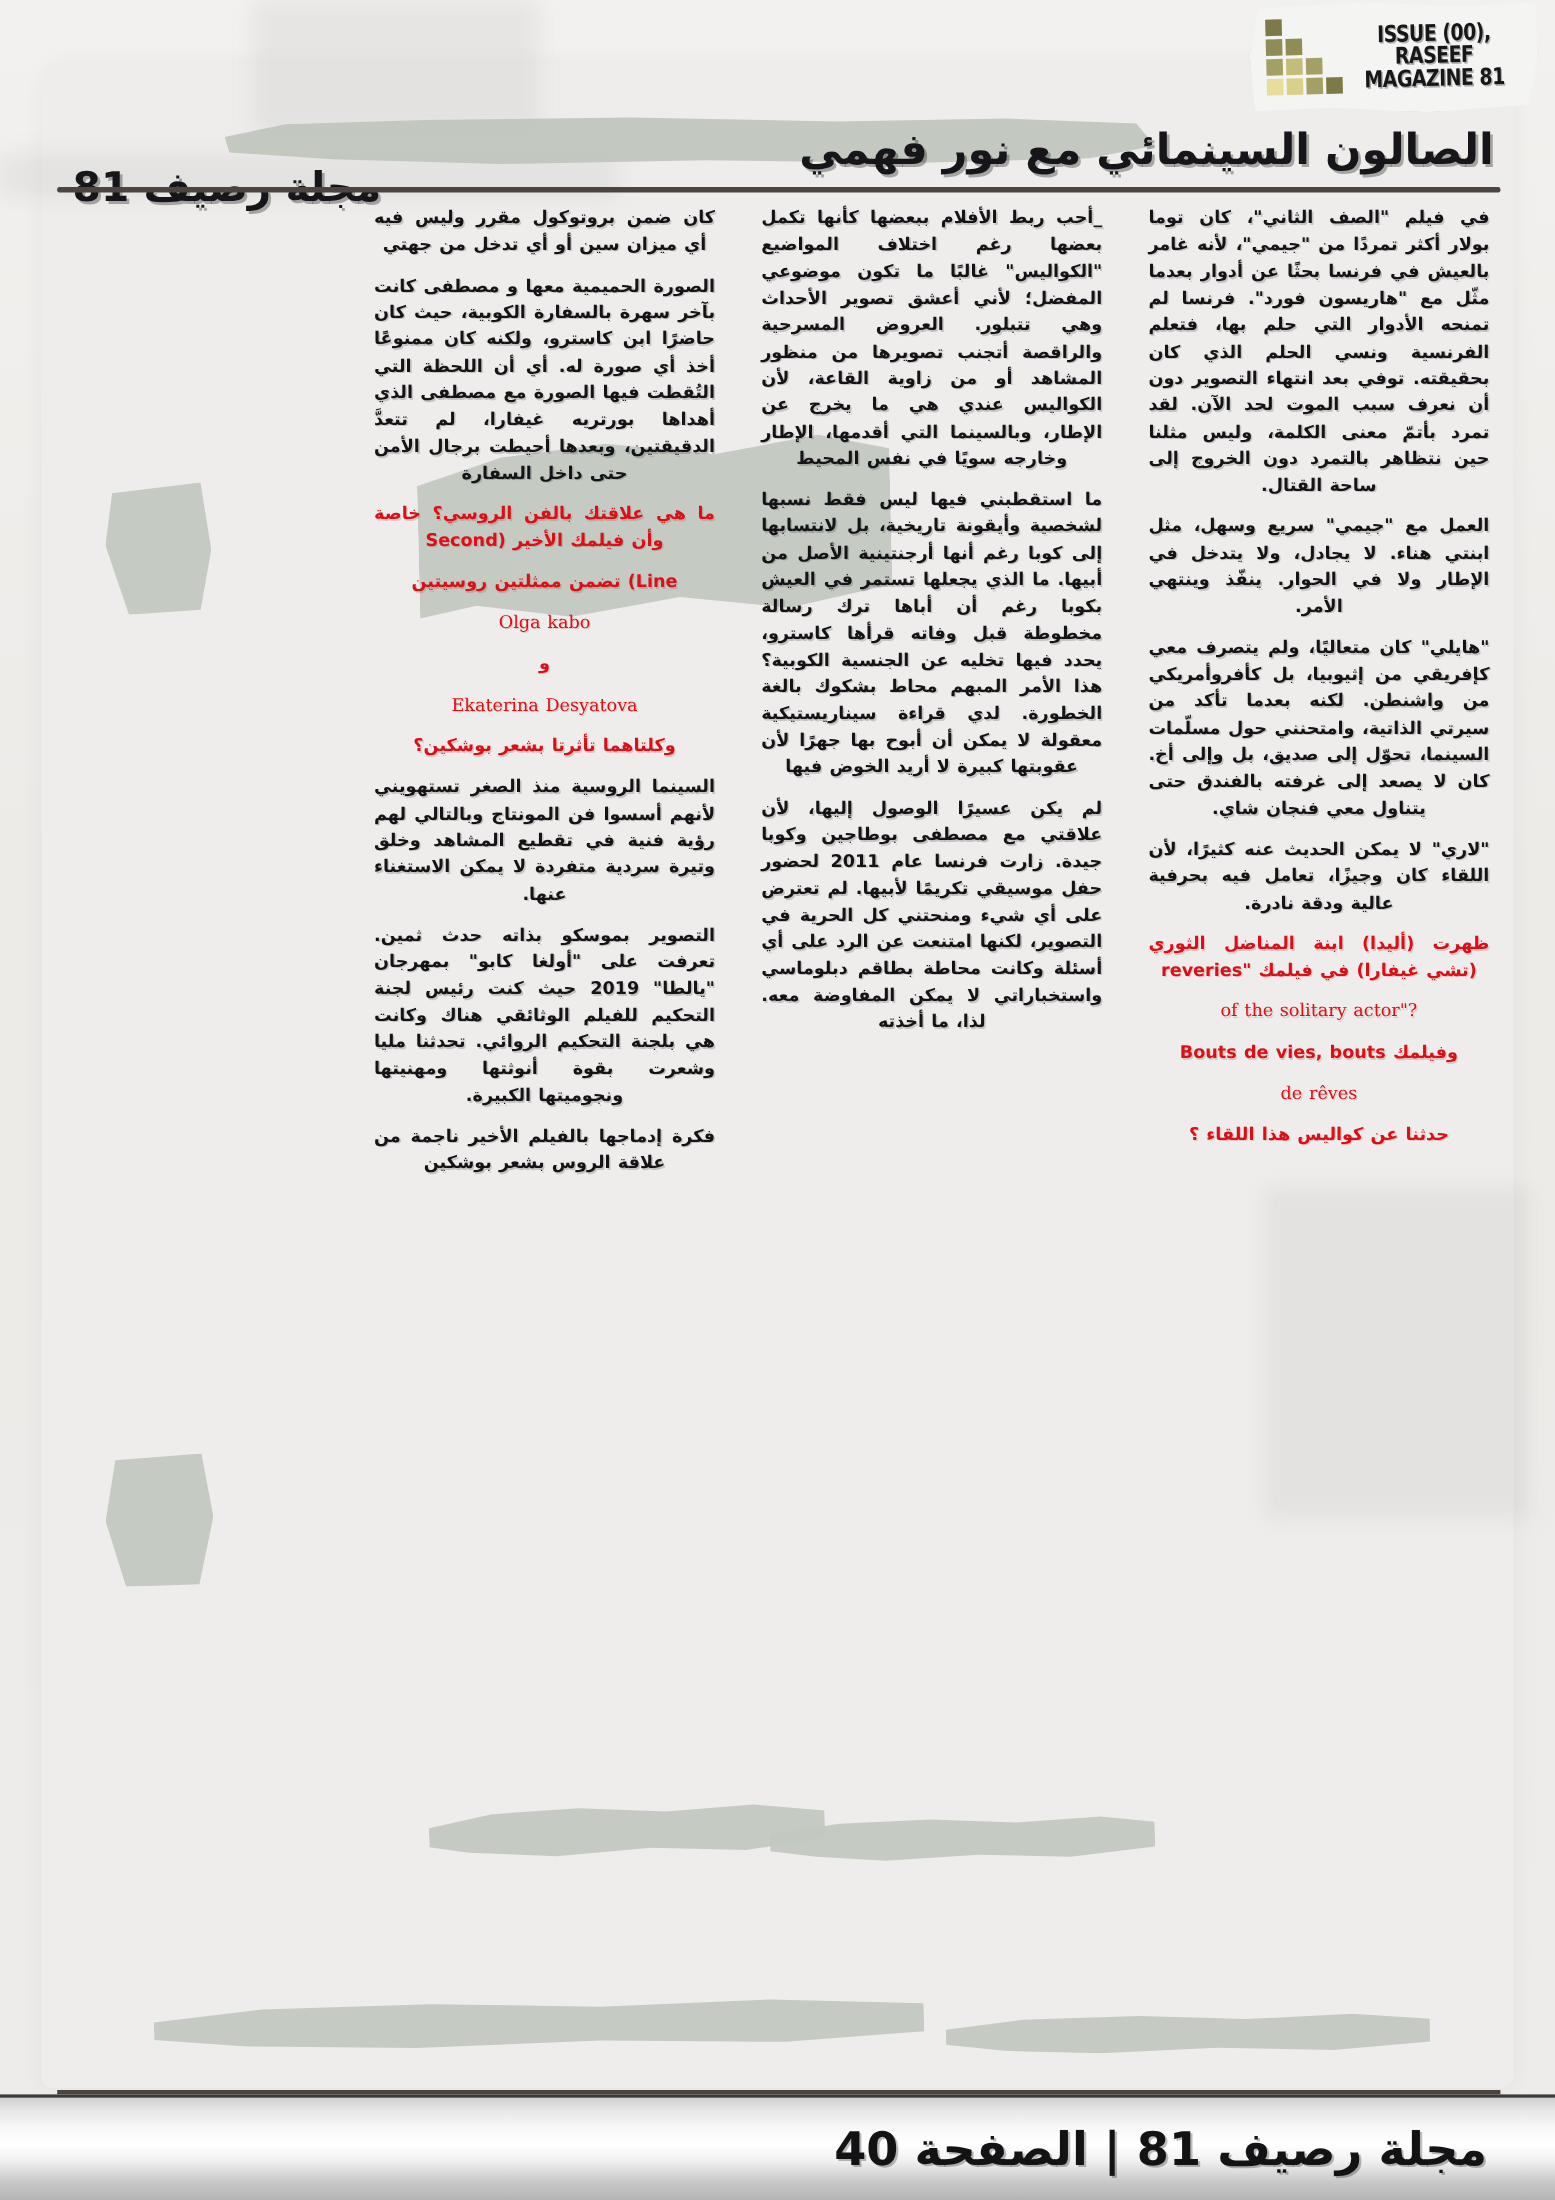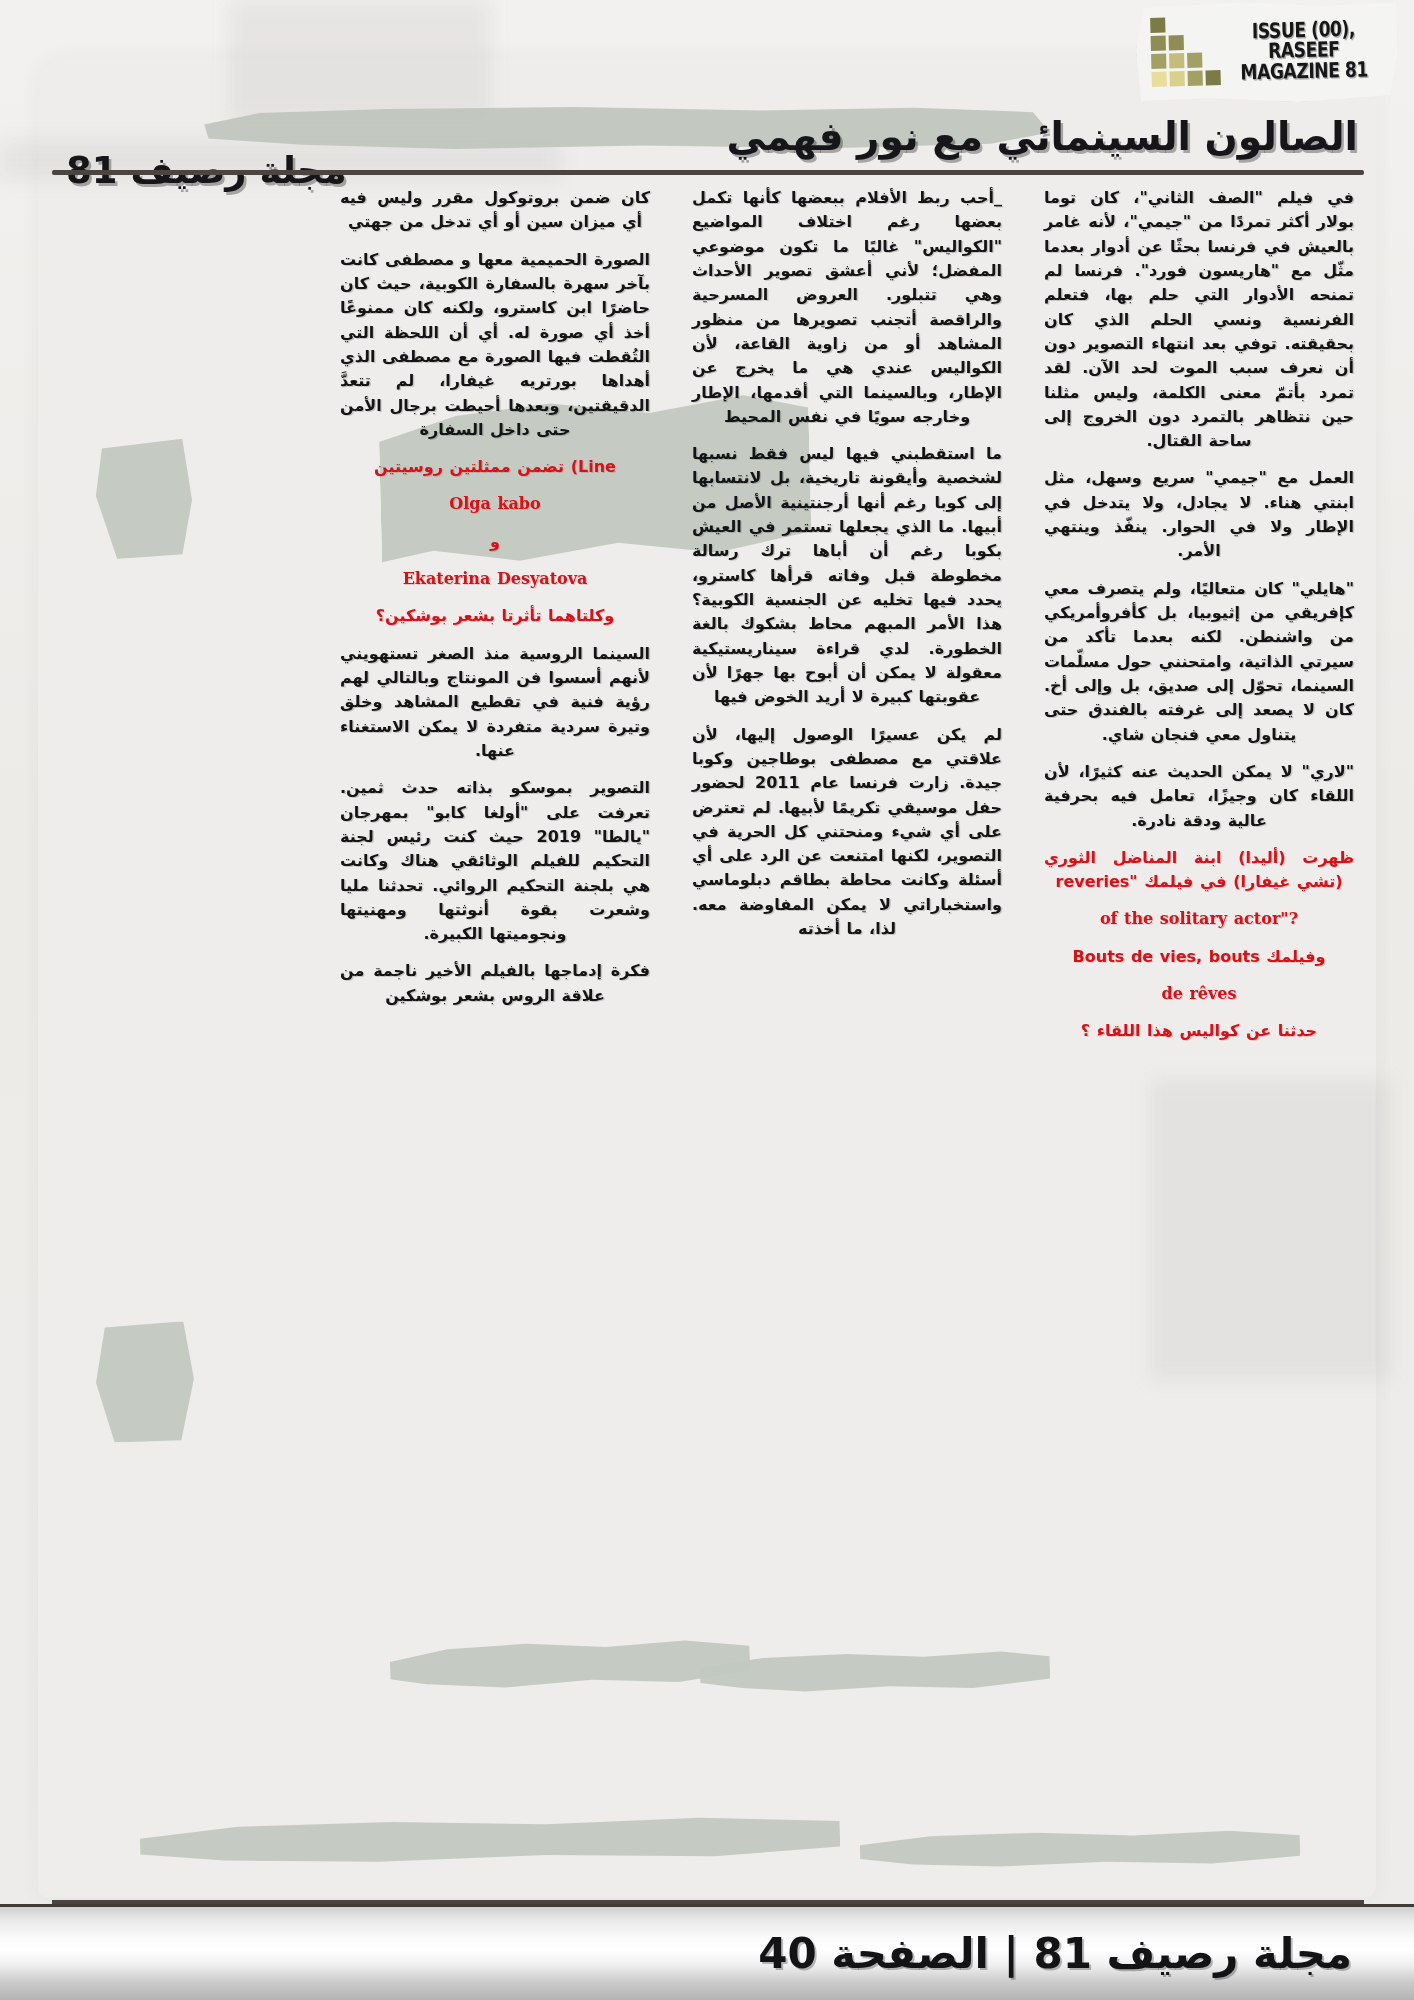--- a/index.html
+++ b/index.html
@@ -206,21 +206,21 @@
     word-spacing: 1px;
   }
   .col p.q {
     color: #d81118;
     text-shadow: 1.2px 1.2px 0 rgba(150,0,0,0.16);
   }
   .col p.latin {
     direction: ltr;
     text-align: center;
     font-family: "DejaVu Serif", "Liberation Serif", serif;
-    font-weight: 700;
+    font-weight: 400;
   }
   .col p.center { text-align: left; }
 
   
   .footer {
     position: absolute;
     left: 0;
     bottom: 0;
     width: 1414px;
     height: 96px;
@@ -318,20 +318,21 @@
 
     <div class="col col-mid">
       <p>_أحب ربط الأفلام ببعضها كأنها تكمل بعضها رغم اختلاف المواضيع "الكواليس" غالبًا ما تكون موضوعي المفضل؛ لأني أعشق تصوير الأحداث وهي تتبلور. العروض المسرحية والراقصة أتجنب تصويرها من منظور المشاهد أو من زاوية القاعة، لأن الكواليس عندي هي ما يخرج عن الإطار، وبالسينما التي أقدمها، الإطار وخارجه سويًا في نفس المحيط</p>
       <p>ما استقطبني فيها ليس فقط نسبها لشخصية وأيقونة تاريخية، بل لانتسابها إلى كوبا رغم أنها أرجنتينية الأصل من أبيها. ما الذي يجعلها تستمر في العيش بكوبا رغم أن أباها ترك رسالة مخطوطة قبل وفاته قرأها كاسترو، يحدد فيها تخليه عن الجنسية الكوبية؟ هذا الأمر المبهم محاط بشكوك بالغة الخطورة. لدي قراءة سيناريستيكية معقولة لا يمكن أن أبوح بها جهرًا لأن عقوبتها كبيرة لا أريد الخوض فيها</p>
       <p>لم يكن عسيرًا الوصول إليها، لأن علاقتي مع مصطفى بوطاجين وكوبا جيدة. زارت فرنسا عام 2011 لحضور حفل موسيقي تكريمًا لأبيها. لم تعترض على أي شيء ومنحتني كل الحرية في التصوير، لكنها امتنعت عن الرد على أي أسئلة وكانت محاطة بطاقم دبلوماسي واستخباراتي لا يمكن المفاوضة معه. لذا، ما أخذته</p>
     </div>
 
     <div class="col col-left">
       <p>كان ضمن بروتوكول مقرر وليس فيه أي ميزان سين أو أي تدخل من جهتي</p>
       <p>الصورة الحميمية معها و مصطفى كانت بآخر سهرة بالسفارة الكوبية، حيث كان حاضرًا ابن كاسترو، ولكنه كان ممنوعًا أخذ أي صورة له. أي أن اللحظة التي التُقطت فيها الصورة مع مصطفى الذي أهداها بورتريه غيفارا، لم تتعدَّ الدقيقتين، وبعدها أحيطت برجال الأمن حتى داخل السفارة</p>
+      <p class="q">ما هي علاقتك بالفن الروسي؟ خاصة وأن فيلمك الأخير (Second</p>
       <p class="q center">Line) تضمن ممثلتين روسيتين</p>
       <p class="q latin">Olga kabo</p>
       <p class="q center">و</p>
       <p class="q latin">Ekaterina Desyatova</p>
       <p class="q center">وكلتاهما تأثرتا بشعر بوشكين؟</p>
       <p>السينما الروسية منذ الصغر تستهويني لأنهم أسسوا فن المونتاج وبالتالي لهم رؤية فنية في تقطيع المشاهد وخلق وتيرة سردية متفردة لا يمكن الاستغناء عنها.</p>
       <p>التصوير بموسكو بذاته حدث ثمين. تعرفت على "أولغا كابو" بمهرجان "يالطا" 2019 حيث كنت رئيس لجنة التحكيم للفيلم الوثائقي هناك وكانت هي بلجنة التحكيم الروائي. تحدثنا مليا وشعرت بقوة أنوثتها ومهنيتها ونجوميتها الكبيرة.</p>
       <p>فكرة إدماجها بالفيلم الأخير ناجمة من علاقة الروس بشعر بوشكين</p>
     </div>
 

